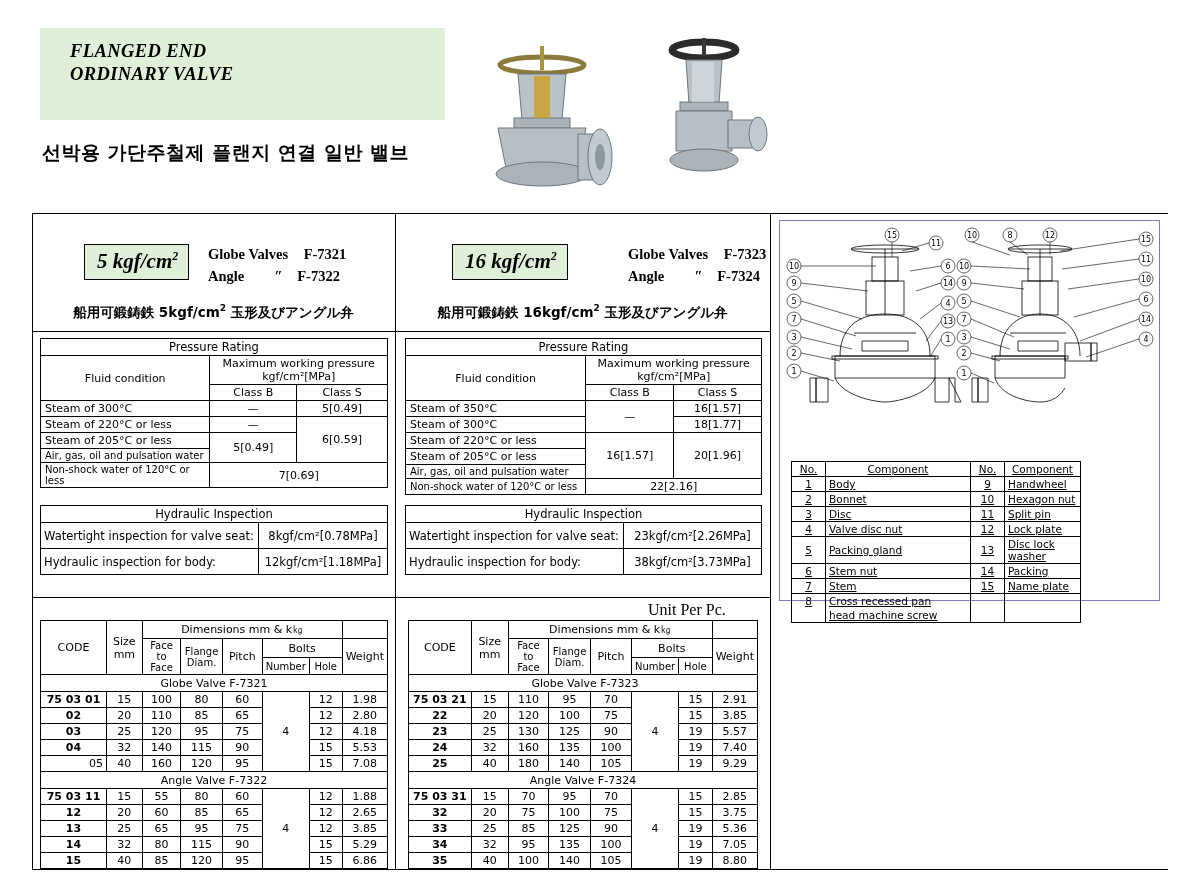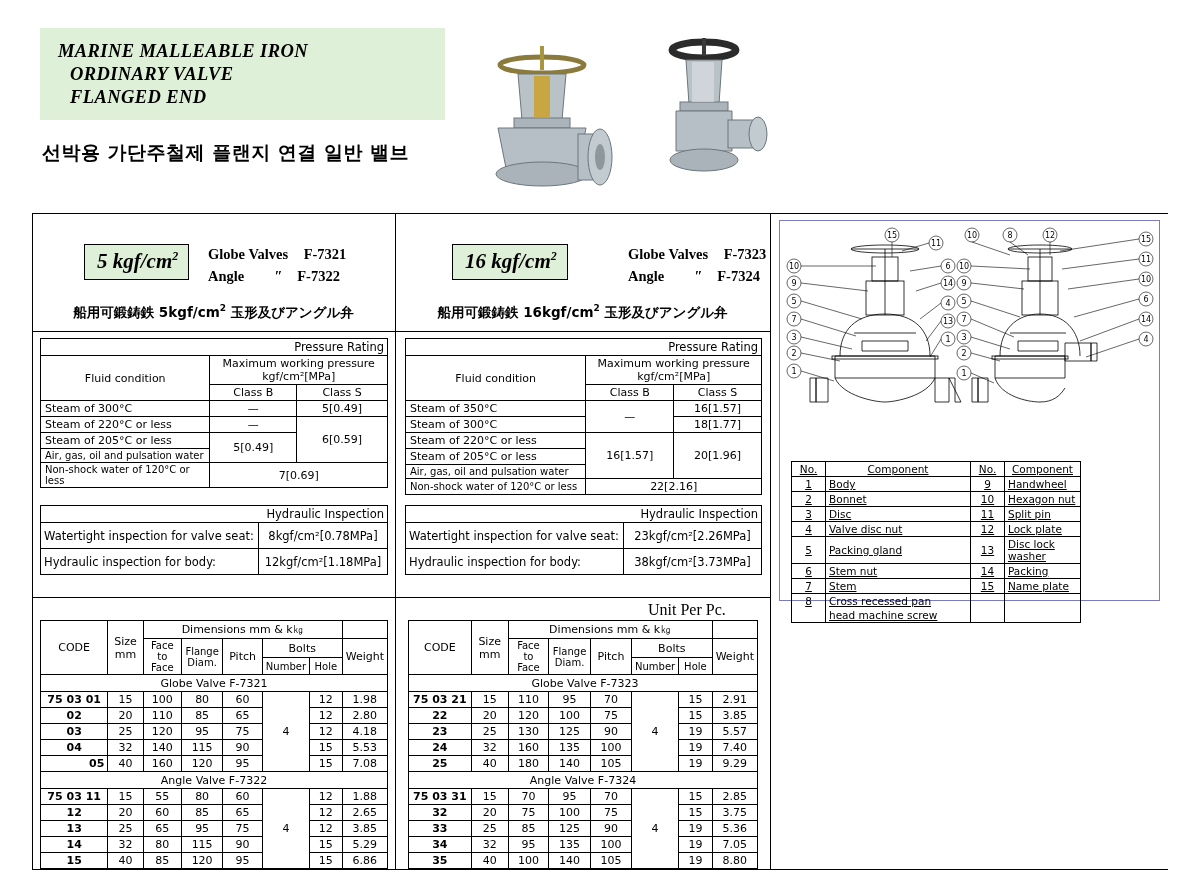--- a/index.html
+++ b/index.html
@@ -62,43 +62,42 @@
   .l{ text-align:left; }
   .nb-t{ border-top:none !important;margin-left:24px; }
   .nb-b{ border-bottom:none !important; }
 
   .prTbl{ font-size:11px; }
   .prTbl .hdr{ text-align:center; }
   .prTbl .fluid{ text-align:left; padding-left:4px; }
   .hyTbl{ font-size:11.5px; }
   .dimTbl{ font-size:11px; }
   .dimTbl td{ padding:0 3px; }
-  .secTitle{ text-align:right; font-size:11.5px; }
+  .secTitle{ text-align:center; font-size:11.5px; }
 
   .unitPer{ font-family:Liberation Serif, serif; font-size:16px; }
 
   
   .diagBox{
     position:absolute; left:779px; top:220px; width:381px; height:381px;
     border:1px solid #7b7bc0; background:#fff;
   }
   .legend{ font-family:"DejaVu Sans", sans-serif; font-size:10.5px; }
   .legend td{ padding:0 4px; }
   .legend .no{ text-align:center; width:34px; }
   .diagram-svg{ position:absolute; left:0; top:0; }
   .callout{ font-family:"DejaVu Sans", sans-serif; font-size:8px; }
 </style>
 </head>
 <body>
 
 <div class="title-box">
   <div class="pad"></div>
-  <div class="line l1">MARINE MALLEABLE IRON</div>
+  <div class="line l2">FLANGED END</div>
   <div class="line l3">ORDINARY VALVE</div>
-  <div class="line l2">FLANGED END</div>
 </div>
 <div class="kor-title">선박용 가단주철제 플랜지 연결 일반 밸브</div>
 
 <div class="photo" style="left:478px; top:22px; width:155px; height:175px;">
   <svg width="155" height="175" viewBox="0 0 155 175">
     <ellipse cx="64" cy="43" rx="42" ry="8" fill="none" stroke="#8a7a3c" stroke-width="5"></ellipse>
     <rect x="62" y="26" width="4" height="22" fill="#b8a martin"></rect>
     <rect x="62" y="24" width="4" height="24" fill="#a8963f"></rect>
     <path d="M40 52 h48 l-4 46 h-40 z" fill="#b9c2c7" stroke="#6d767c"></path>
     <rect x="36" y="96" width="56" height="10" fill="#aab4ba" stroke="#6d767c"></rect>
@@ -276,21 +275,21 @@
     <tr>
       <td class="c" style="font-weight:bold;">04</td>
       <td class="c">32</td>
       <td class="c">140</td>
       <td class="c">115</td>
       <td class="c">90</td>
       <td class="c">15</td>
       <td class="c">5.53</td>
     </tr>
     <tr>
-      <td class="c" style="font-weight:bold;padding-left:48px;">05</td>
+      <td class="c" style="font-weight:normal;padding-left:48px;">05</td>
       <td class="c">40</td>
       <td class="c">160</td>
       <td class="c">120</td>
       <td class="c">95</td>
       <td class="c">15</td>
       <td class="c">7.08</td>
     </tr>
 
     <tr>
           <td class="c" colspan="8" style="height:17px;">Angle Valve F-7322</td>

